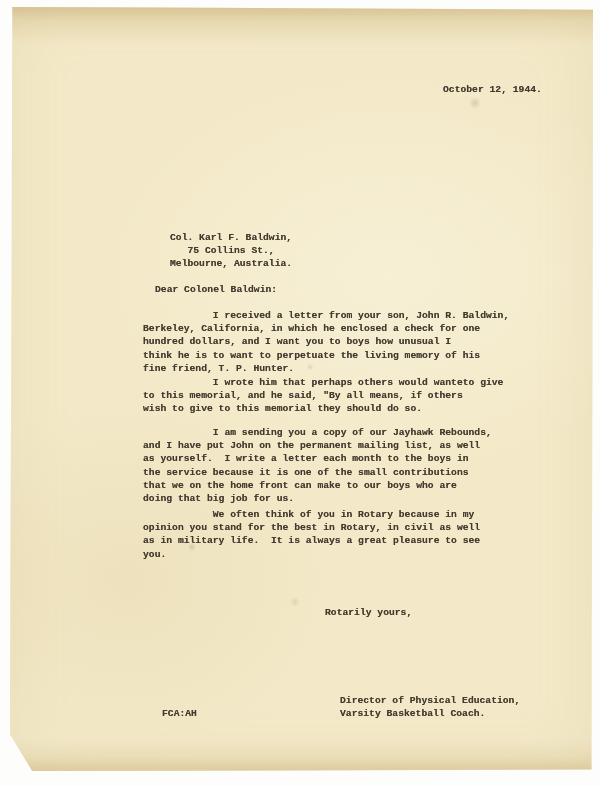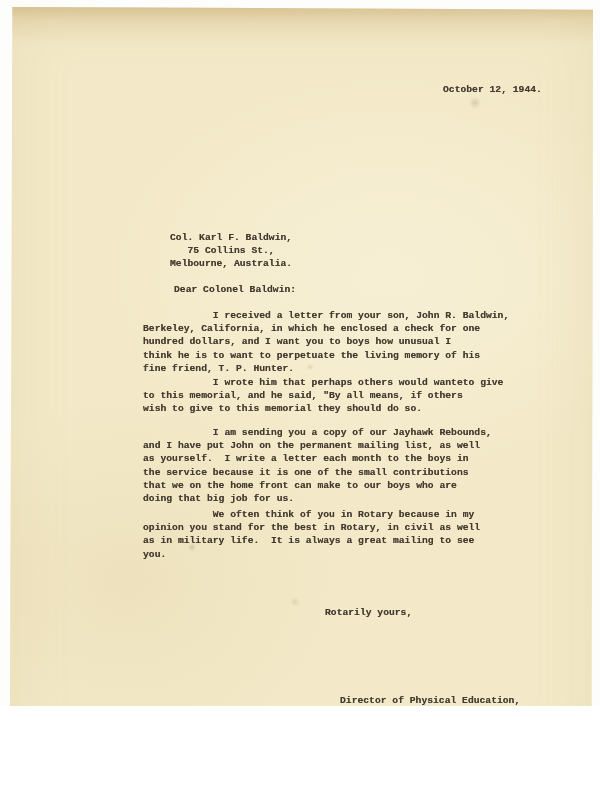--- a/index.html
+++ b/index.html
@@ -3,21 +3,21 @@
 <meta charset="utf-8">
 <style>
   html, body {
     margin: 0;
     padding: 0;
     background: #ffffff;
   }
   .page {
     position: relative;
     width: 600px;
-    height: 706px;
+    height: 786px;
     background: #fdfdfc;
     overflow: hidden;
     font-family: "Liberation Mono", "DejaVu Sans Mono", monospace;
   }
   .paper {
     position: absolute;
     left: 10px;
     top: 7px;
     width: 583px;
     height: 764px;
@@ -43,28 +43,28 @@
     color: var(--ink, #433b2f);
     font-size: 9.7px;
     line-height: 13.2px;
     font-weight: bold;
     letter-spacing: 0;
     white-space: pre;
     text-shadow: 0 0 0.45px rgba(67,59,47,0.65);
   }
   .date        { left: 433px; top: 76px;  }
   .recipient   { left: 160px; top: 224px; text-align: center; }
-  .salutation  { left: 164px; top: 276px; text-align: right; }
+  .salutation  { left: 145px; top: 276px; text-align: right; }
   .para1       { left: 133px; top: 302px; }
   .para2       { left: 133px; top: 369px; }
   .para3       { left: 133px; top: 419px; }
   .para4       { left: 133px; top: 501px; }
   .closing     { left: 315px; top: 599px; }
   .initials    { left: 152px; top: 700px; text-align: right; }
-  .signature   { left: 330px; top: 687px; text-align: center; }
+  .signature   { left: 330px; top: 687px; }
 </style>
 </head>
 <body>
 
 <div class="page">
   <div class="paper">
     <div class="txt date">October 12, 1944.</div>
     <div class="txt recipient">Col. Karl F. Baldwin,
 75 Collins St.,
 Melbourne, Australia.</div>
@@ -78,20 +78,20 @@
 and I have put John on the permanent mailing list, as well
 as yourself.  I write a letter each month to the boys in
 the service because it is one of the small contributions
 that we on the home front can make to our boys who are
 doing that big job for us.</div>
     <div class="txt para2">            I wrote him that perhaps others would wanteto give
 to this memorial, and he said, "By all means, if others
 wish to give to this memorial they should do so.</div>
     <div class="txt para4">            We often think of you in Rotary because in my
 opinion you stand for the best in Rotary, in civil as well
-as in military life.  It is always a great mailing to see
+as in military life.  It is always a great pleasure to see
 you.</div>
     <div class="txt closing">Rotarily yours,</div>
     <div class="txt initials">FCA:AH</div>
     <div class="txt signature">Director of Physical Education,
 Varsity Basketball Coach.</div>
   </div>
 </div>
 
 </body></html>

